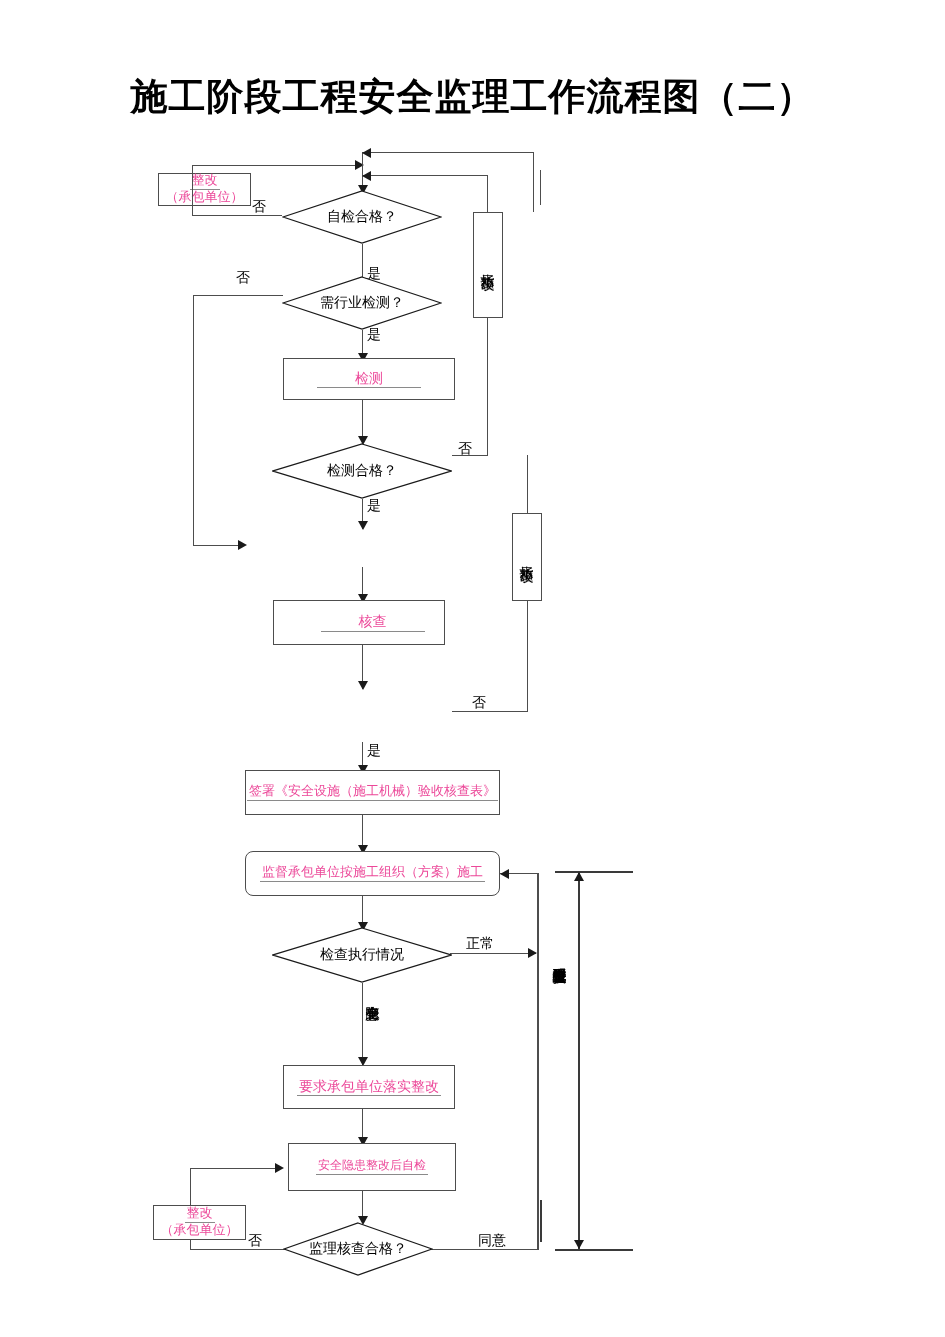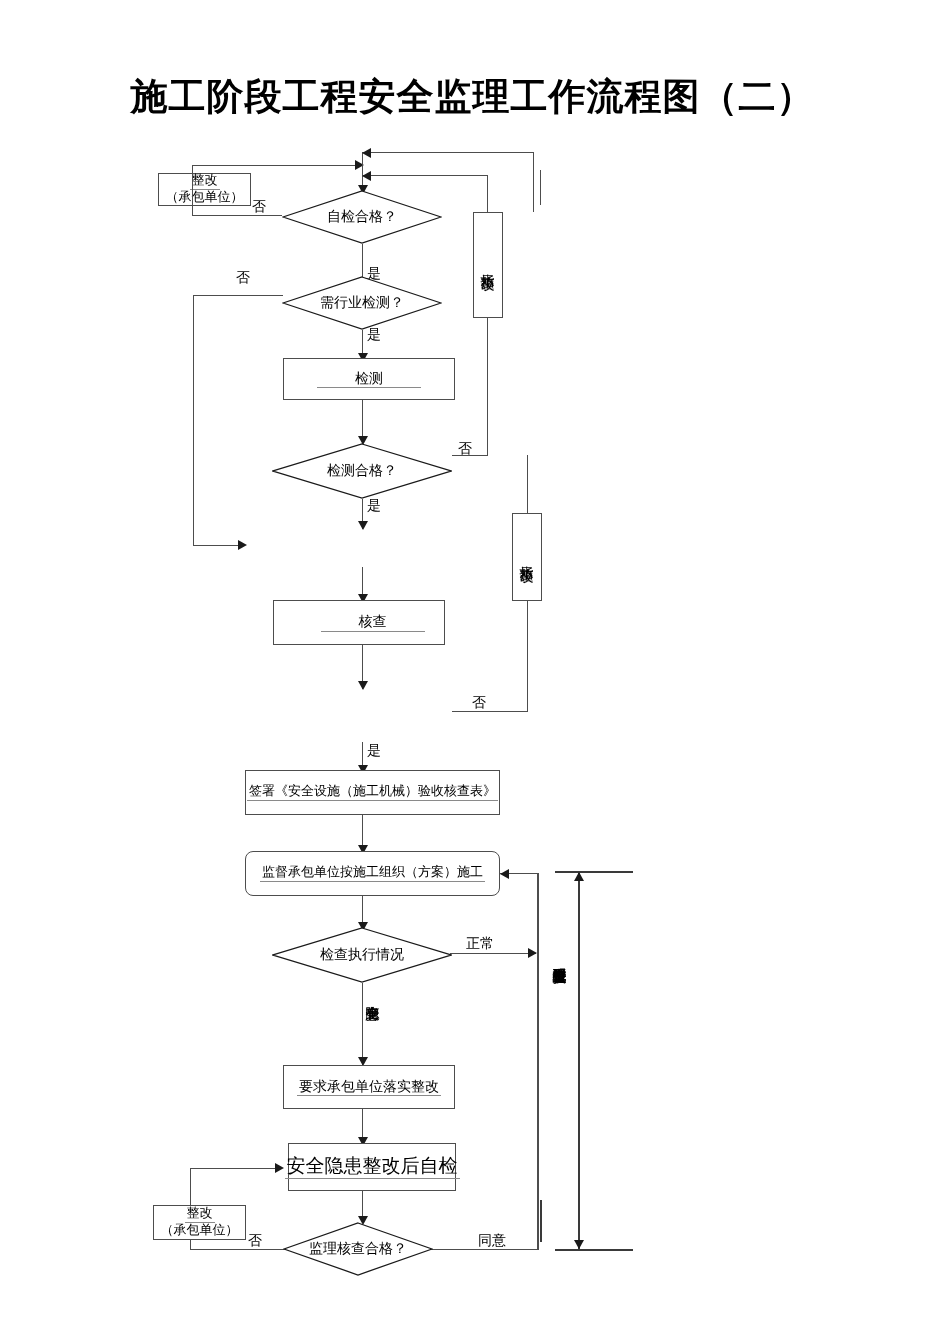--- a/index.html
+++ b/index.html
@@ -37,21 +37,21 @@
   }
   
   .box{
     position:absolute;
     border:1px solid #4d4d4d;
     box-sizing:border-box;
     background:#fff;
     display:flex;
     align-items:center;
     justify-content:center;
-    color:#000000;
+    color:#ec4899;
     text-align:center;
     line-height:1.15;
   }
   .box .txt{
     display:inline-block;
     border-bottom:1.5px solid #8a8a8a;
     padding:0 2px 1px 2px;
     white-space:nowrap;
   }
   .box .txt.noline{border-bottom:none;}
@@ -265,21 +265,21 @@
   <div class="arrow down" style="left:358px;top:1057px;"></div>
   <div class="vlbl" style="left:366px;top:995px;">有安全隐患</div>
 
   <div class="box" style="left:283px;top:1065px;width:172px;height:44px;font-size:14px;">
     <span class="txt">要求承包单位落实整改</span>
   </div>
 
   <div class="vline" style="left:362px;top:1109px;width:1px;height:36px;"></div>
   <div class="arrow down" style="left:358px;top:1137px;"></div>
 
-  <div class="box" style="left:288px;top:1143px;width:168px;height:48px;font-size:19px;">
+  <div class="box" style="left:288px;top:1143px;width:168px;height:48px;font-size:12px;">
     <span class="txt">安全隐患整改后自检</span>
   </div>
 
   <div class="vline" style="left:362px;top:1191px;width:1px;height:32px;"></div>
   <div class="arrow down" style="left:358px;top:1216px;"></div>
 
   <div class="box two" style="left:153px;top:1205px;width:93px;height:35px;font-size:13px;">
     <span class="txt">整改</span>
     <span class="txt noline">（承包单位）</span>
   </div>

